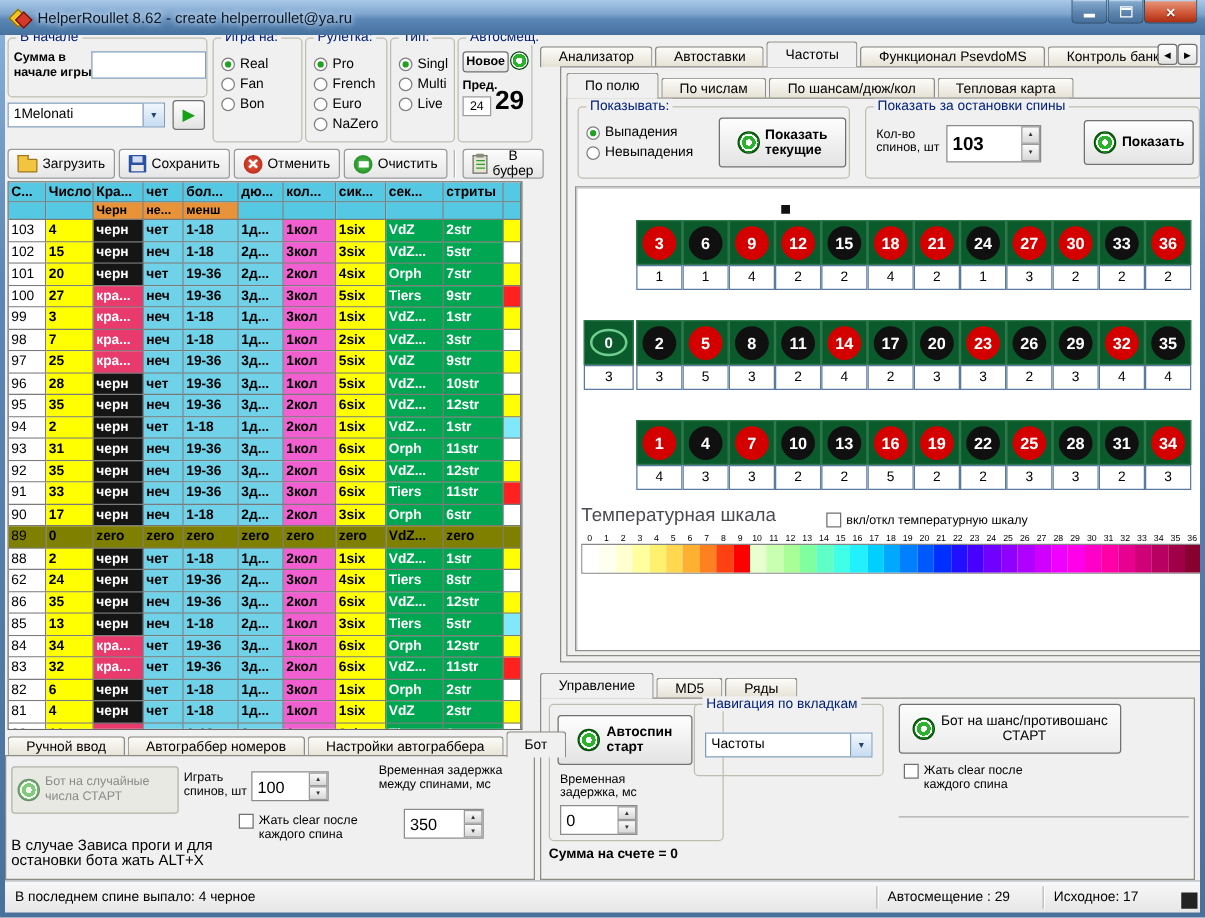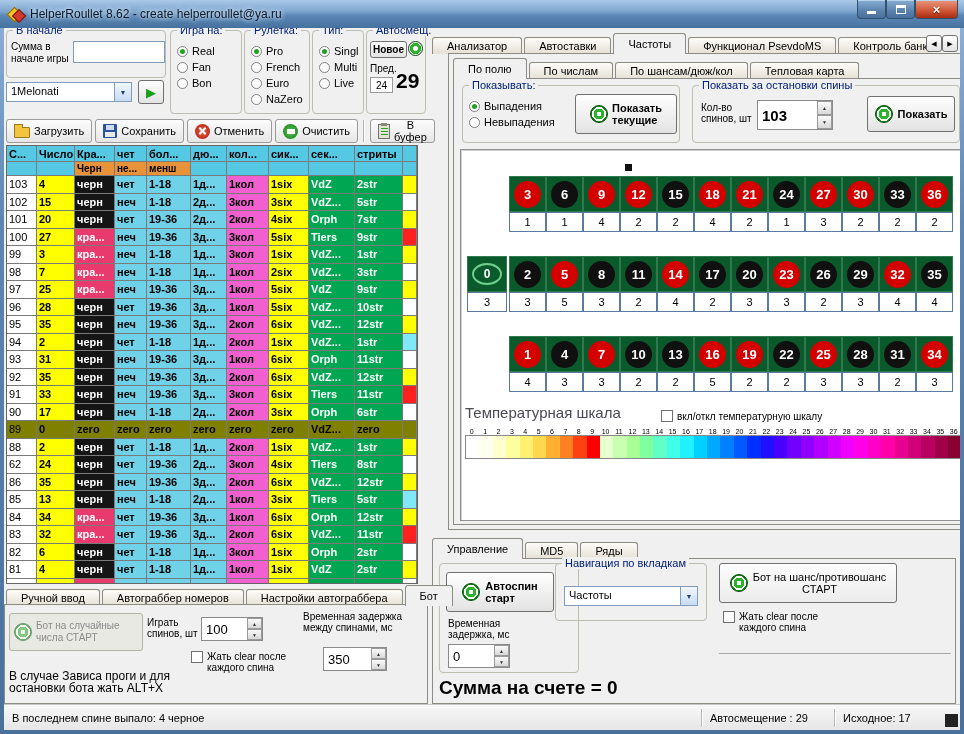--- a/index.html
+++ b/index.html
@@ -48,21 +48,21 @@
     display:flex; align-items:center; justify-content:center; }
   .combo-btn::before { content:"▼"; font-size:7px; color:#24456e; }
   .spin-icon { width:18px; height:18px; border-radius:50%; flex:none; border:1px solid #05480a;
     background:radial-gradient(circle,#ffffff 0 2.5px,#2ab22a 2.5px 5.5px,#ffffff 5.5px 7px,#0e8a12 7px); }
   .spin-icon.dim { opacity:.55; }
   .tabstrip { display:flex; align-items:flex-end; gap:2px; position:absolute; }
   .tab { height:17px; line-height:16px; padding:0 14px; font-size:11px; white-space:nowrap;
     background:linear-gradient(#fdfcf8,#e4e0d4); border:1px solid #8c8c84; border-bottom:none; border-radius:3px 3px 0 0; }
   .tab.active { height:21px; line-height:20px; background:#f0f0f0; position:relative; z-index:2; }
   .page { position:absolute; border:1px solid #8c8c84; background:#f0f0f0; }
-  .lt-small { position:absolute; font-size:10px; color:#000; }
+  .lt-small { position:absolute; font-size:10px; color:#000;font-weight:bold; }
   .sum-input { position:absolute; left:66px; top:10px; width:92px; height:22px; border:1px solid #7f9db9; background:#fff; font-size:12px; padding:0 3px; }
   .play-btn { position:absolute; left:134px; top:52px; width:26px; height:24px; }
   .play-btn::before { content:"▶"; color:#15a015; font-size:13px; }
   .new-btn { position:absolute; left:3px; top:10px; width:37px; height:17px; font-weight:bold; font-size:10px; }
   .val24 { position:absolute; left:3px; top:46px; width:23px; height:16px; border:1px solid #9a9a9a; background:#fff; font-size:10px; display:flex; align-items:center; justify-content:center; }
   .val29 { position:absolute; left:29px; top:38px; font-size:21px; font-weight:bold; }
   
   .toolbar { position:absolute; left:2px; top:90px; height:26px; display:flex; gap:3px; align-items:center; }
   .tbtn { height:24px; padding:0 7px; display:flex; align-items:center; gap:4px; font-size:11px;
     background:linear-gradient(#fcfcfc,#e6e6e6); border:1px solid #9a9a9a; border-radius:3px; font-family:inherit; }
@@ -146,21 +146,21 @@
   .sn { width:13.4px; font-size:7px; text-align:center; overflow:hidden; }
   .scale-colors { display:flex; border:1px solid #888; width:fit-content; }
   .sc { width:13.4px; height:22px; }
   
   #rb-tabs { left:4px; top:510px; }
   .rb-page { left:4px; top:530px; width:524px; height:146px; }
   .autospin-btn { position:absolute; left:6px; top:8px; width:108px; height:40px; gap:5px; font-weight:bold; }
   .chance-btn { position:absolute; left:286px; top:4px; width:178px; height:40px; gap:5px;
     background:linear-gradient(#fcfcfc,#ececec); font-size:11px; }
   .rb-hr { position:absolute; left:286px; top:94px; width:232px; border-top:1px solid #aaa; }
-  .sum-text { position:absolute; left:6px; top:118px; font-size:19px; font-weight:bold; }
+  .sum-text { position:absolute; left:6px; top:118px; font-size:11px; font-weight:bold; }
   
   .statusbar { margin:0 4px; height:26px; background:linear-gradient(#f8f8f8,#e6e6e6);
     border-top:1px solid #c8c8c8; display:flex; align-items:center; position:relative; }
   .sb-pane { font-size:11px; padding:0 8px; white-space:nowrap; overflow:hidden; }
   .sb-left { flex:1; } .sb-mid { width:132px; } .sb-right { width:110px; }
   .sb-sep { width:1px; height:18px; background:#b8b8b8; box-shadow:1px 0 0 #fff; }
   .sb-grip { width:13px; height:13px; background:#222; margin:9px 2px 0 0; align-self:flex-start; }
 </style>
 </head>
 <body>

